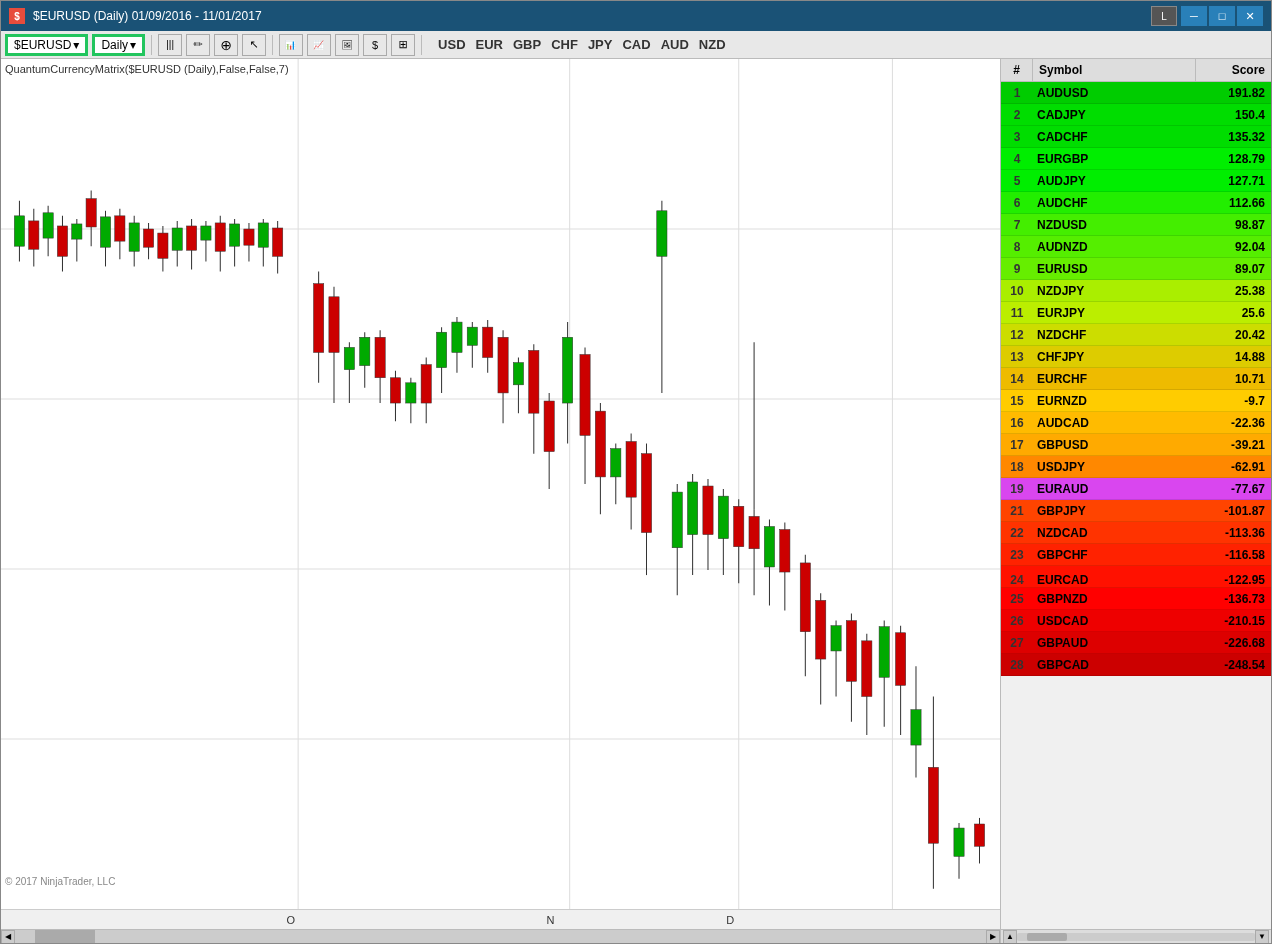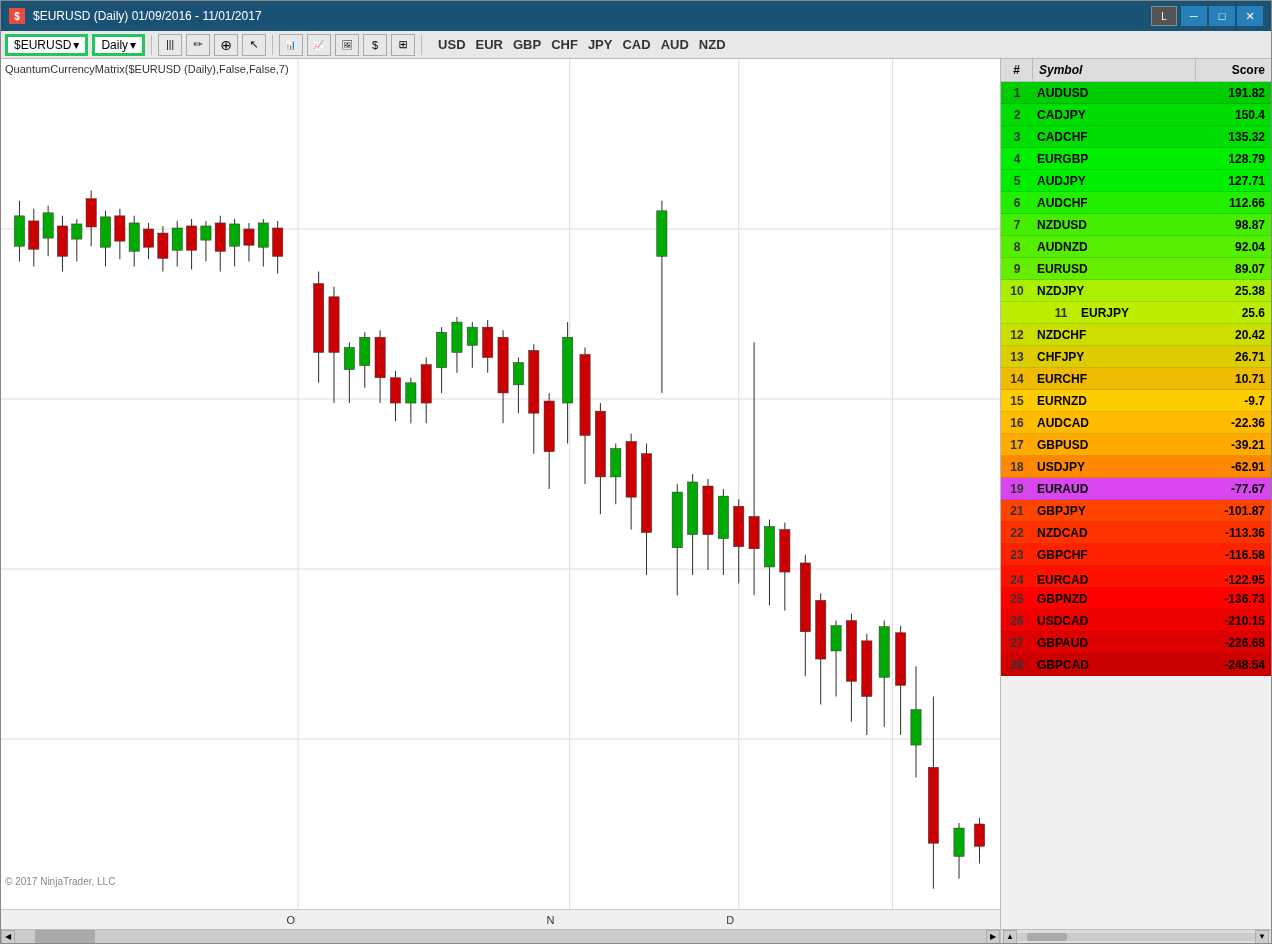--- a/index.html
+++ b/index.html
@@ -67,21 +67,21 @@
 
     .sidebar {
       width: 270px; background: #f0f0f0; display: flex; flex-direction: column; flex-shrink: 0;
     }
     .sidebar-header {
       display: flex; background: #ddd; border-bottom: 1px solid #bbb;
       font-weight: bold; font-size: 12px;
     }
     .sidebar-header-cell { padding: 4px 6px; border-right: 1px solid #bbb; }
     .sidebar-header-cell:first-child { width: 32px; text-align: center; }
-    .sidebar-header-cell:nth-child(2) { flex: 1; font-style: italic; }
+    .sidebar-header-cell:nth-child(2) { flex: 1; }
     .sidebar-header-cell:last-child { width: 75px; text-align: right; border-right: none; }
 
     .sidebar-scroll { flex: 1; overflow-y: auto; overflow-x: hidden; }
     .sidebar-row {
       display: flex; align-items: center; height: 22px; border-bottom: 1px solid rgba(0,0,0,0.1);
       font-size: 12px; font-weight: bold;
     }
     .sidebar-row-num { width: 32px; text-align: center; color: #333; flex-shrink: 0; }
     .sidebar-row-symbol { flex: 1; padding-left: 4px; color: #000; }
     .sidebar-row-score { width: 75px; text-align: right; padding-right: 6px; color: #000; }
@@ -438,34 +438,34 @@
           <div class="sidebar-row" style="background: rgb(102, 238, 0);">
             <span class="sidebar-row-num">9</span>
             <span class="sidebar-row-symbol">EURUSD</span>
             <span class="sidebar-row-score">89.07</span>
           </div>
           <div class="sidebar-row" style="background: rgb(170, 238, 0);">
             <span class="sidebar-row-num">10</span>
             <span class="sidebar-row-symbol">NZDJPY</span>
             <span class="sidebar-row-score">25.38</span>
           </div>
-          <div class="sidebar-row" style="background: rgb(187, 238, 0); padding-left: 44px;">
+          <div class="sidebar-row" style="background: rgb(187, 238, 0);">
             <span class="sidebar-row-num">11</span>
             <span class="sidebar-row-symbol">EURJPY</span>
             <span class="sidebar-row-score">25.6</span>
           </div>
           <div class="sidebar-row" style="background: rgb(204, 221, 0);">
             <span class="sidebar-row-num">12</span>
             <span class="sidebar-row-symbol">NZDCHF</span>
             <span class="sidebar-row-score">20.42</span>
           </div>
           <div class="sidebar-row" style="background: rgb(221, 204, 0);">
             <span class="sidebar-row-num">13</span>
             <span class="sidebar-row-symbol">CHFJPY</span>
-            <span class="sidebar-row-score">26.71</span>
+            <span class="sidebar-row-score">14.88</span>
           </div>
           <div class="sidebar-row" style="background: rgb(238, 187, 0);">
             <span class="sidebar-row-num">14</span>
             <span class="sidebar-row-symbol">EURCHF</span>
             <span class="sidebar-row-score">10.71</span>
           </div>
           <div class="sidebar-row" style="background: rgb(255, 204, 0);">
             <span class="sidebar-row-num">15</span>
             <span class="sidebar-row-symbol">EURNZD</span>
             <span class="sidebar-row-score">-9.7</span>

